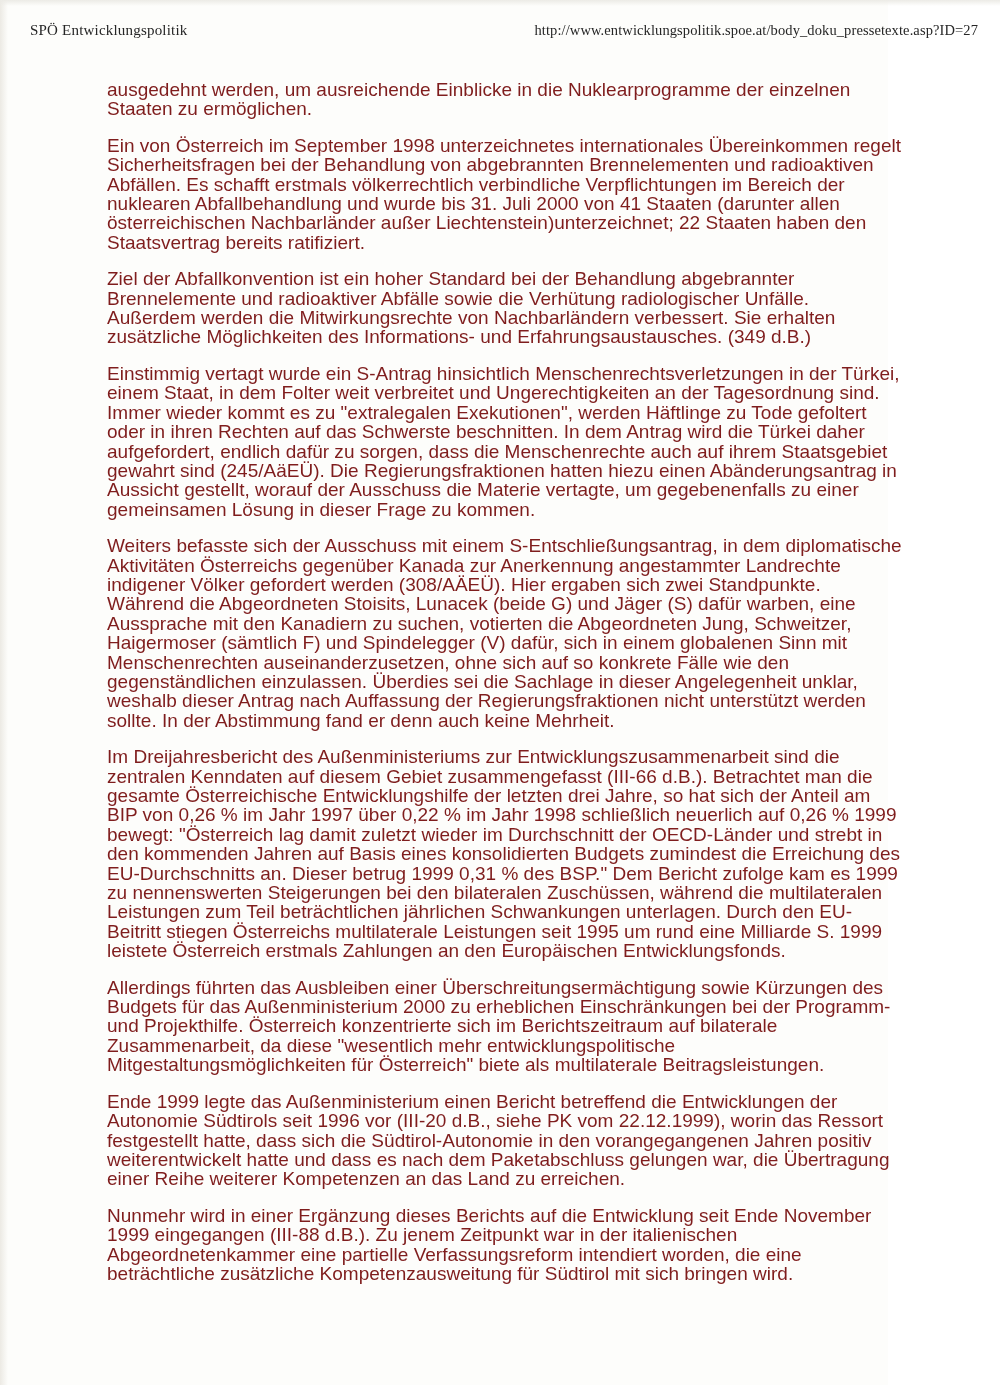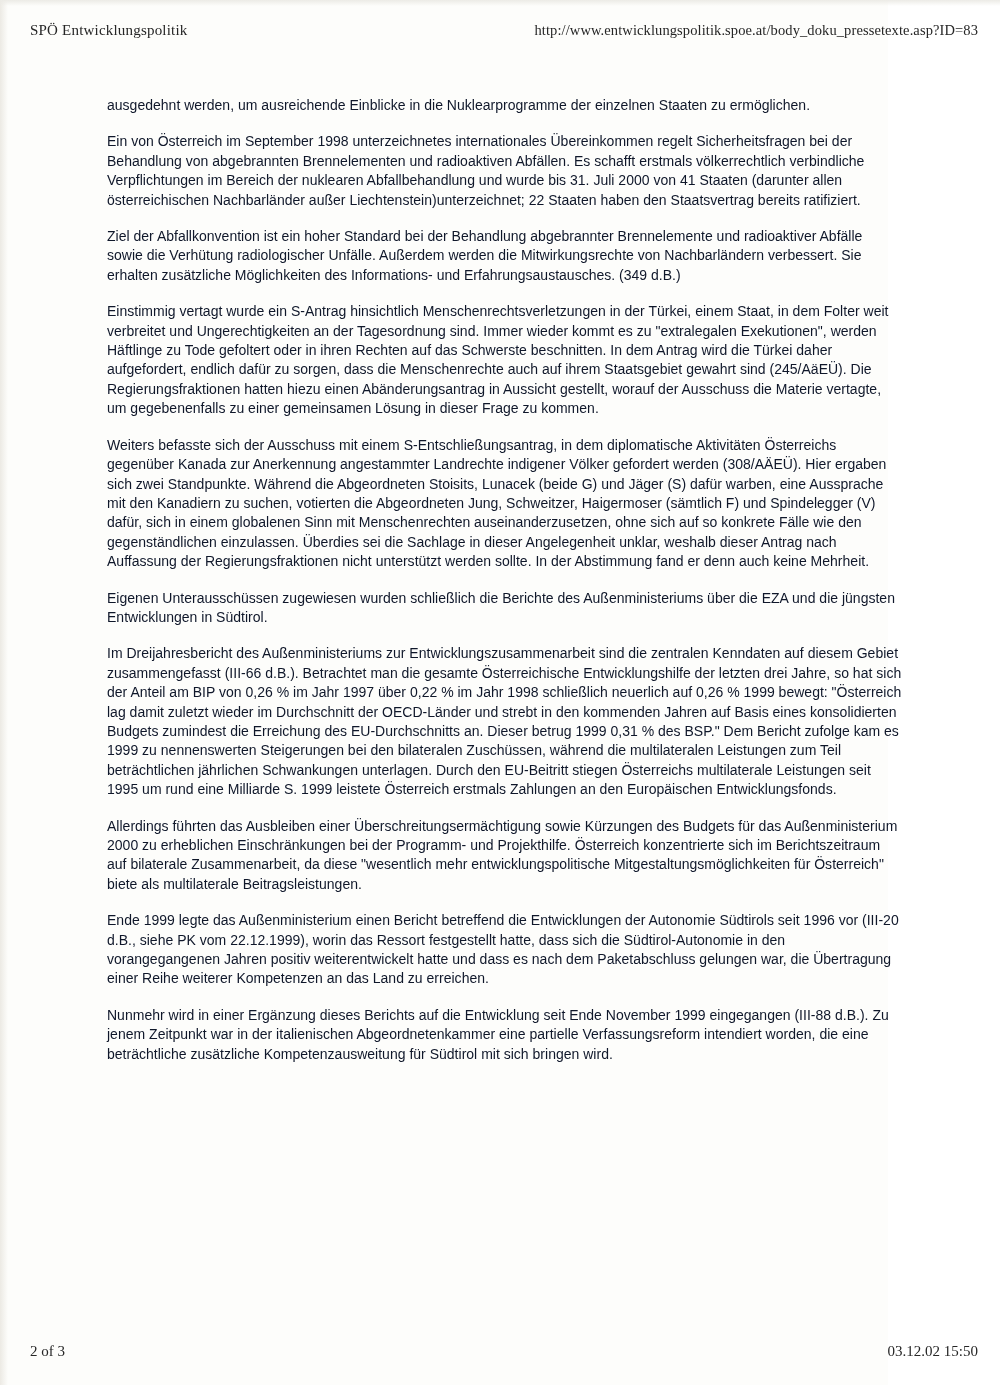--- a/index.html
+++ b/index.html
@@ -50,24 +50,24 @@
     letter-spacing: 0.1px;
   }
   
   .doc-body {
     position: absolute;
     left: 107px;
     top: 80px;
     width: 795px;
   }
   p.para {
-    margin: 16px 0 17px 0;
-    font-size: 14px;
+    margin: 0 0 17px 0;
+    font-size: 19px;
     line-height: 19.4px;
-    color: #0f172a;
+    color: #7f1d1d;
     text-align: left;
     letter-spacing: 0.01px;
   }
   h2.section-heading {
     margin: 24px 0 18px 0;
     font-size: 14.6px;
     line-height: 19.4px;
     font-weight: 400;
     color: #141414;
     letter-spacing: 0.2px;
@@ -115,36 +115,31 @@
 </head>
 <body>
 
 <div class="page">
 
   <div class="scan-edge-left"></div>
   <div class="scan-edge-top"></div>
 
   <div class="page-header">
     <div class="header-left">SPÖ Entwicklungspolitik</div>
-    <div class="header-right">http://www.entwicklungspolitik.spoe.at/body_doku_pressetexte.asp?ID=83</div>
+    <div class="header-right">http://www.entwicklungspolitik.spoe.at/body_doku_pressetexte.asp?ID=27</div>
   </div>
 
   <div class="doc-body">
     <p class="para">ausgedehnt werden, um ausreichende Einblicke in die Nuklearprogramme der einzelnen Staaten zu ermöglichen.</p>
     <p class="para">Ein von Österreich im September 1998 unterzeichnetes internationales Übereinkommen regelt Sicherheitsfragen bei der Behandlung von abgebrannten Brennelementen und radioaktiven Abfällen. Es schafft erstmals völkerrechtlich verbindliche Verpflichtungen im Bereich der nuklearen Abfallbehandlung und wurde bis 31. Juli 2000 von 41 Staaten (darunter allen österreichischen Nachbarländer außer Liechtenstein)unterzeichnet; 22 Staaten haben den Staatsvertrag bereits ratifiziert.</p>
     <p class="para">Ziel der Abfallkonvention ist ein hoher Standard bei der Behandlung abgebrannter Brennelemente und radioaktiver Abfälle sowie die Verhütung radiologischer Unfälle. Außerdem werden die Mitwirkungsrechte von Nachbarländern verbessert. Sie erhalten zusätzliche Möglichkeiten des Informations- und Erfahrungsaustausches. (349 d.B.)</p>
     <p class="para">Einstimmig vertagt wurde ein S-Antrag hinsichtlich Menschenrechtsverletzungen in der Türkei, einem Staat, in dem Folter weit verbreitet und Ungerechtigkeiten an der Tagesordnung sind. Immer wieder kommt es zu "extralegalen Exekutionen", werden Häftlinge zu Tode gefoltert oder in ihren Rechten auf das Schwerste beschnitten. In dem Antrag wird die Türkei daher aufgefordert, endlich dafür zu sorgen, dass die Menschenrechte auch auf ihrem Staatsgebiet gewahrt sind (245/AäEÜ). Die Regierungsfraktionen hatten hiezu einen Abänderungsantrag in Aussicht gestellt, worauf der Ausschuss die Materie vertagte, um gegebenenfalls zu einer gemeinsamen Lösung in dieser Frage zu kommen.</p>
     <p class="para">Weiters befasste sich der Ausschuss mit einem S-Entschließungsantrag, in dem diplomatische Aktivitäten Österreichs gegenüber Kanada zur Anerkennung angestammter Landrechte indigener Völker gefordert werden (308/AÄEÜ). Hier ergaben sich zwei Standpunkte. Während die Abgeordneten Stoisits, Lunacek (beide G) und Jäger (S) dafür warben, eine Aussprache mit den Kanadiern zu suchen, votierten die Abgeordneten Jung, Schweitzer, Haigermoser (sämtlich F) und Spindelegger (V) dafür, sich in einem globalenen Sinn mit Menschenrechten auseinanderzusetzen, ohne sich auf so konkrete Fälle wie den gegenständlichen einzulassen. Überdies sei die Sachlage in dieser Angelegenheit unklar, weshalb dieser Antrag nach Auffassung der Regierungsfraktionen nicht unterstützt werden sollte. In der Abstimmung fand er denn auch keine Mehrheit.</p>
 
 
-    <p class="para">Eigenen Unterausschüssen zugewiesen wurden schließlich die Berichte des Außenministeriums über die EZA und die jüngsten Entwicklungen in Südtirol.</p>
     <p class="para">Im Dreijahresbericht des Außenministeriums zur Entwicklungszusammenarbeit sind die zentralen Kenndaten auf diesem Gebiet zusammengefasst (III-66 d.B.). Betrachtet man die gesamte Österreichische Entwicklungshilfe der letzten drei Jahre, so hat sich der Anteil am BIP von 0,26 % im Jahr 1997 über 0,22 % im Jahr 1998 schließlich neuerlich auf 0,26 % 1999 bewegt: "Österreich lag damit zuletzt wieder im Durchschnitt der OECD-Länder und strebt in den kommenden Jahren auf Basis eines konsolidierten Budgets zumindest die Erreichung des EU-Durchschnitts an. Dieser betrug 1999 0,31 % des BSP." Dem Bericht zufolge kam es 1999 zu nennenswerten Steigerungen bei den bilateralen Zuschüssen, während die multilateralen Leistungen zum Teil beträchtlichen jährlichen Schwankungen unterlagen. Durch den EU-Beitritt stiegen Österreichs multilaterale Leistungen seit 1995 um rund eine Milliarde S. 1999 leistete Österreich erstmals Zahlungen an den Europäischen Entwicklungsfonds.</p>
     <p class="para">Allerdings führten das Ausbleiben einer Überschreitungsermächtigung sowie Kürzungen des Budgets für das Außenministerium 2000 zu erheblichen Einschränkungen bei der Programm- und Projekthilfe. Österreich konzentrierte sich im Berichtszeitraum auf bilaterale Zusammenarbeit, da diese "wesentlich mehr entwicklungspolitische Mitgestaltungsmöglichkeiten für Österreich" biete als multilaterale Beitragsleistungen.</p>
     <p class="para">Ende 1999 legte das Außenministerium einen Bericht betreffend die Entwicklungen der Autonomie Südtirols seit 1996 vor (III-20 d.B., siehe PK vom 22.12.1999), worin das Ressort festgestellt hatte, dass sich die Südtirol-Autonomie in den vorangegangenen Jahren positiv weiterentwickelt hatte und dass es nach dem Paketabschluss gelungen war, die Übertragung einer Reihe weiterer Kompetenzen an das Land zu erreichen.</p>
     <p class="para">Nunmehr wird in einer Ergänzung dieses Berichts auf die Entwicklung seit Ende November 1999 eingegangen (III-88 d.B.). Zu jenem Zeitpunkt war in der italienischen Abgeordnetenkammer eine partielle Verfassungsreform intendiert worden, die eine beträchtliche zusätzliche Kompetenzausweitung für Südtirol mit sich bringen wird.</p>
   </div>
 
-  <div class="page-footer">
-    <div class="footer-left">2 of 3</div>
-    <div class="footer-right">03.12.02 15:50</div>
-  </div>
 
 </div>
 
 </body></html>

